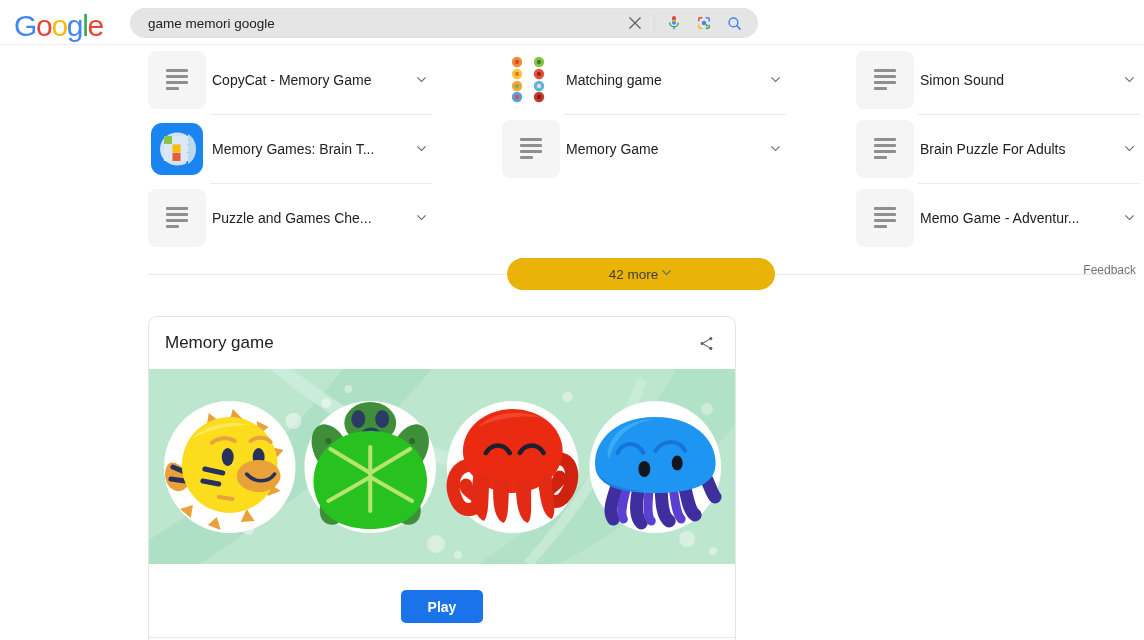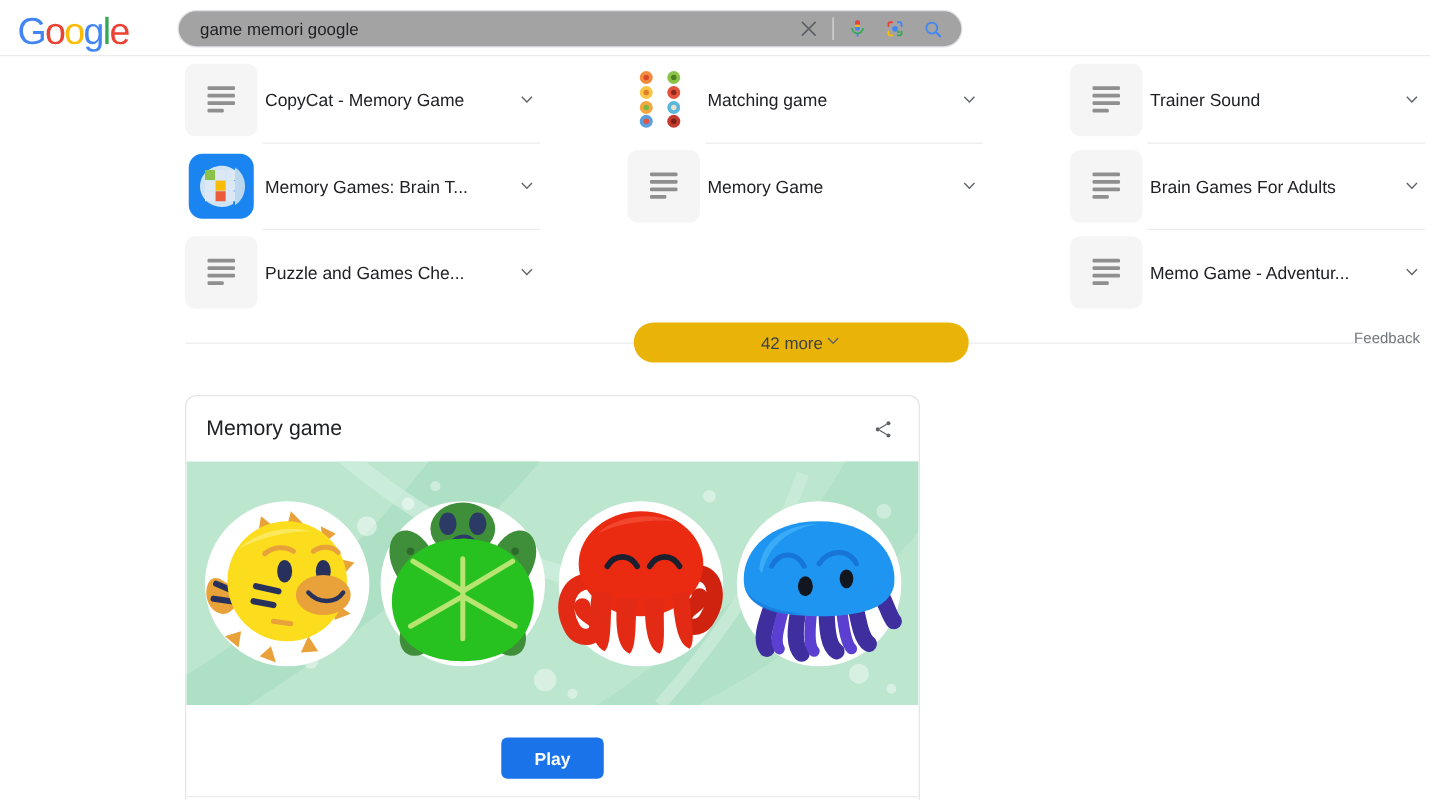--- a/index.html
+++ b/index.html
@@ -24,22 +24,22 @@
     font-size:30px; letter-spacing:-1.3px;
     font-family:"Liberation Sans", sans-serif;
     font-weight:400; line-height:30px;
     user-select:none;
   }
   .logo span { display:inline-block; }
   .l-b1{color:#4285F4;} .l-r1{color:#EA4335;} .l-y{color:#FBBC05;}
   .l-b2{color:#4285F4;} .l-g{color:#34A853;} .l-r2{color:#EA4335;}
 
   .searchbar {
-    position:absolute; left:142px; top:8px; width:628px; height:30px;
-    border:1px solid #dfe1e5; border-radius:24px; background:#a3a3a3;
+    position:absolute; left:130px; top:8px; width:628px; height:30px;
+    border:1px solid #dfe1e5; border-radius:24px; background:#e5e5e5;
     display:flex; align-items:center;
   }
   .search-text {
     flex:1; padding-left:17px; font-size:13.5px; color:#202124;
     white-space:nowrap; overflow:hidden;
     border:none; outline:none; background:transparent;
     font-family:"Liberation Sans", sans-serif;
   }
   .search-text::placeholder { color:#9aa0a6; }
   .sb-icon { width:30px; height:30px; display:flex; align-items:center; justify-content:center; cursor:pointer; flex:none;}
@@ -293,38 +293,38 @@
     <div class="col">
       <div class="approw">
         <div class="appicon ph">
           <span class="ph-lines">
               <i></i>
               <i></i>
               <i></i>
               <i></i>
             </span>
         </div>
-        <div class="applabel">Trainer Sound</div>
+        <div class="applabel">Simon Sound</div>
         <div class="chev">
           <svg width="13" height="13" viewBox="0 0 16 16">
               <path d="M3 5.5 L8 10.5 L13 5.5" stroke="#5f6368" stroke-width="1.4" fill="none"></path>
             </svg>
         </div>
       </div>
 
       <div class="approw">
         <div class="appicon ph">
           <span class="ph-lines">
               <i></i>
               <i></i>
               <i></i>
               <i></i>
             </span>
         </div>
-        <div class="applabel">Brain Games For Adults</div>
+        <div class="applabel">Brain Puzzle For Adults</div>
         <div class="chev">
           <svg width="13" height="13" viewBox="0 0 16 16">
               <path d="M3 5.5 L8 10.5 L13 5.5" stroke="#5f6368" stroke-width="1.4" fill="none"></path>
             </svg>
         </div>
       </div>
 
       <div class="approw">
         <div class="appicon ph">
           <span class="ph-lines">

